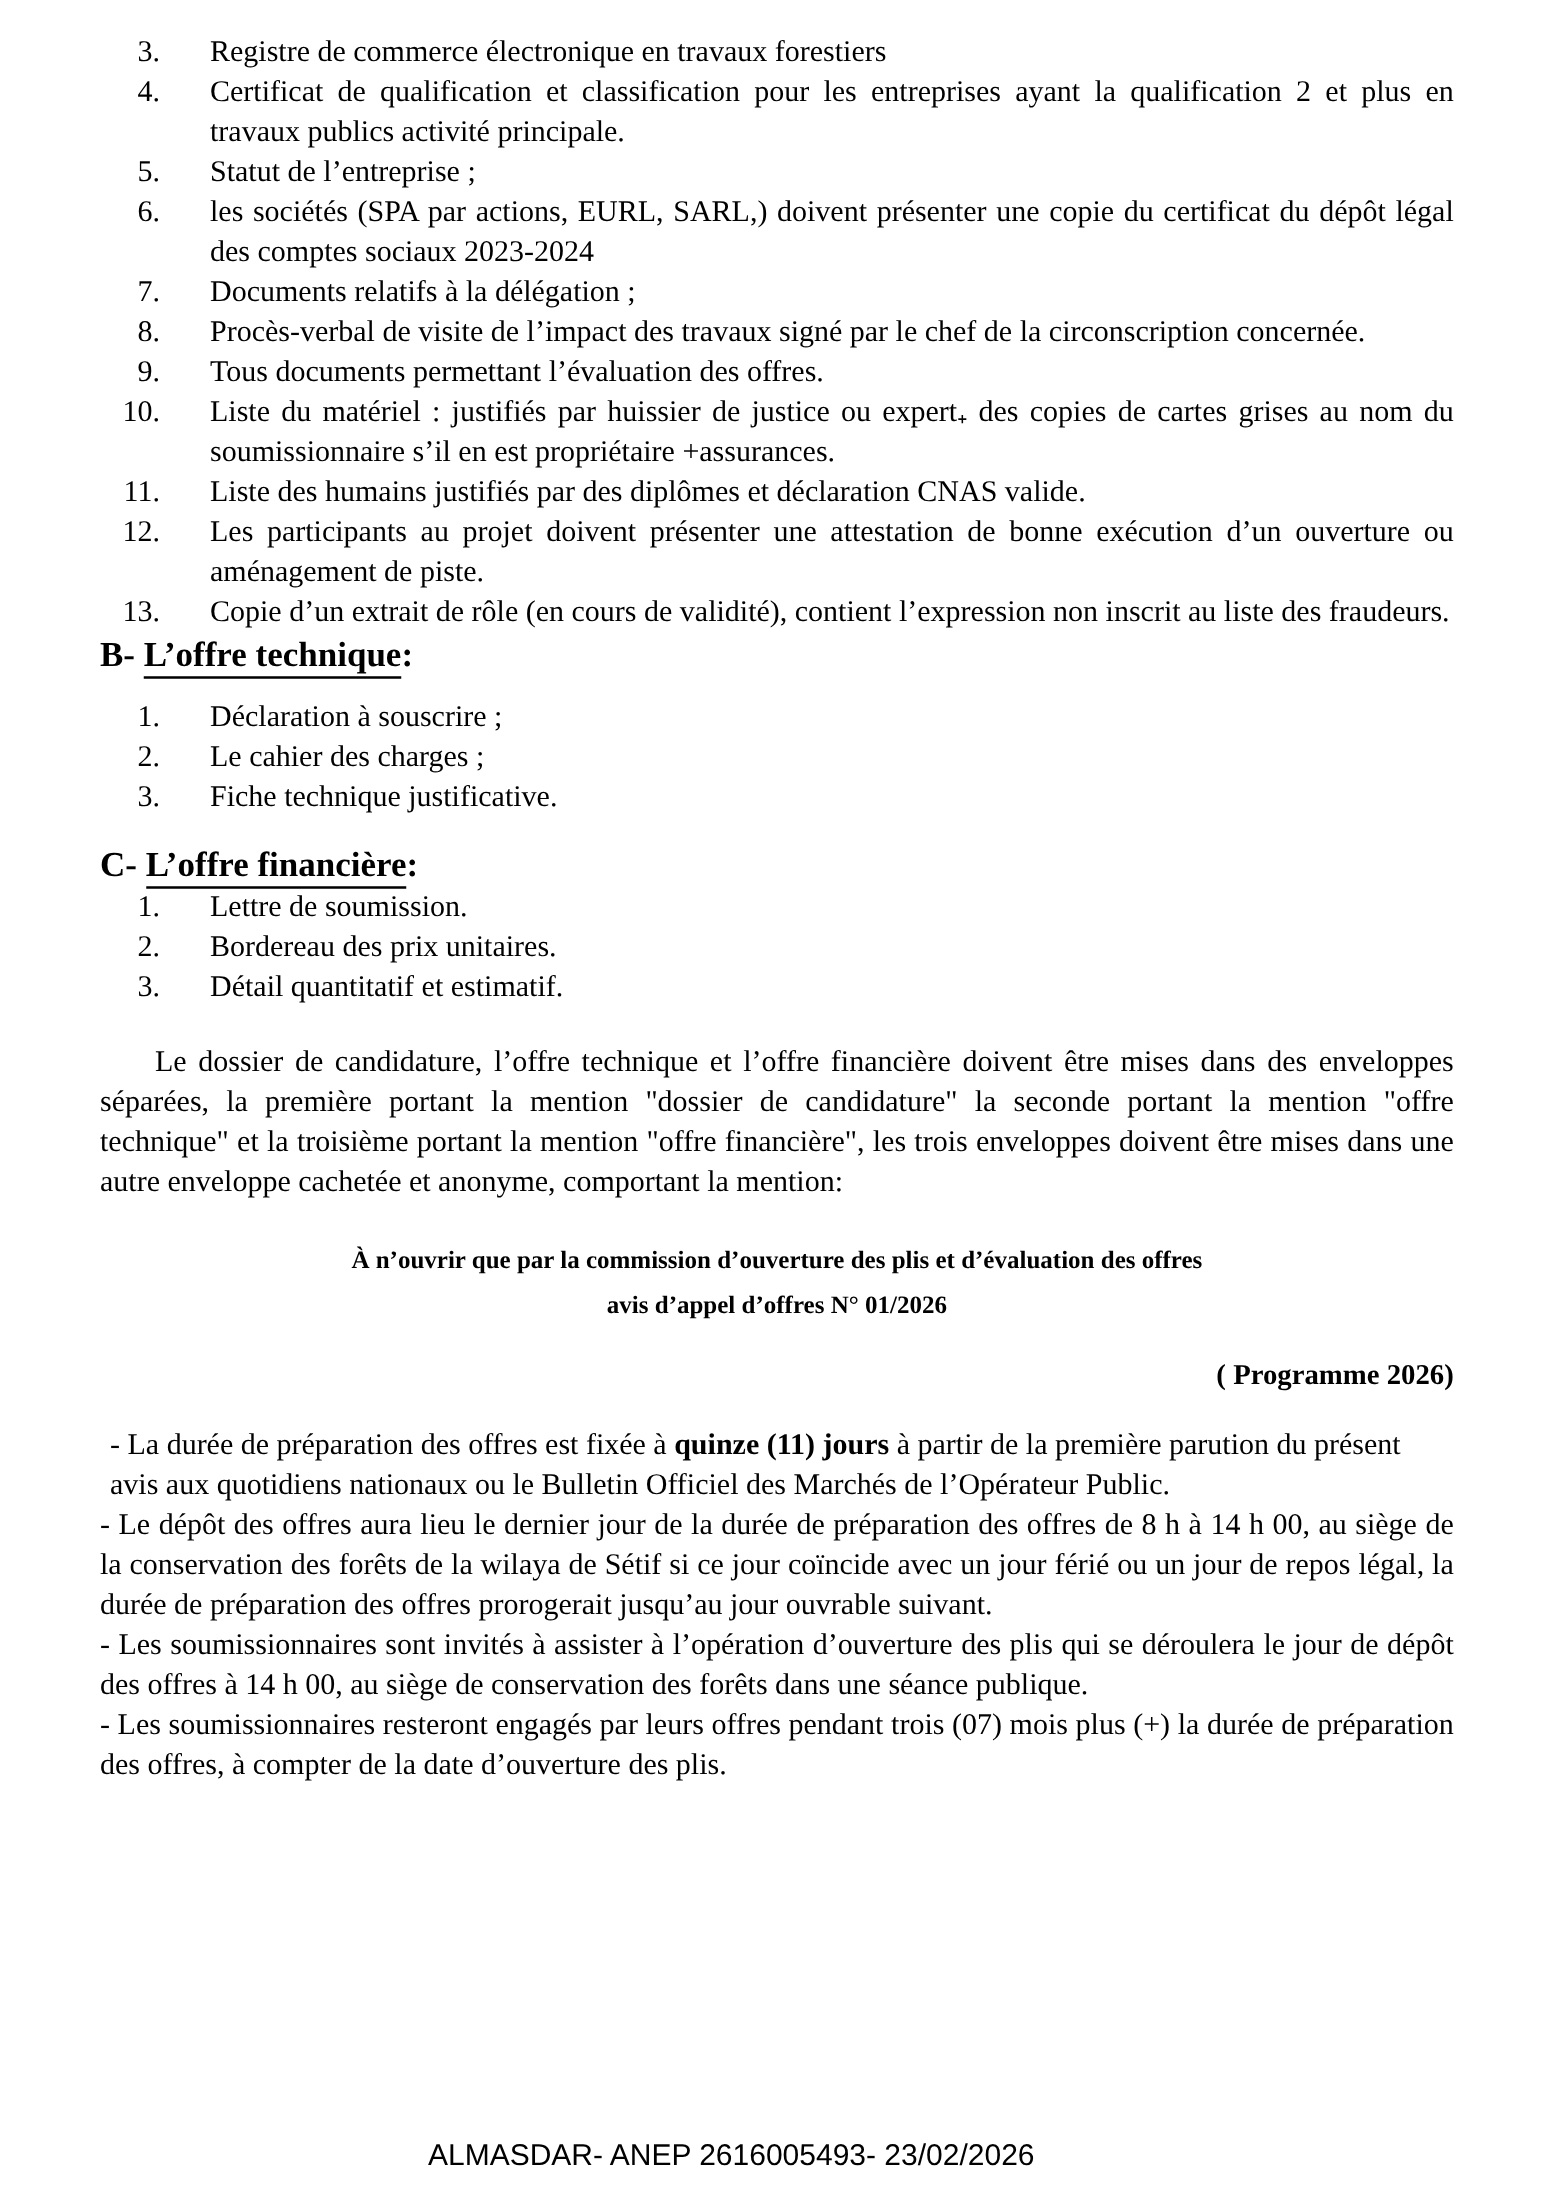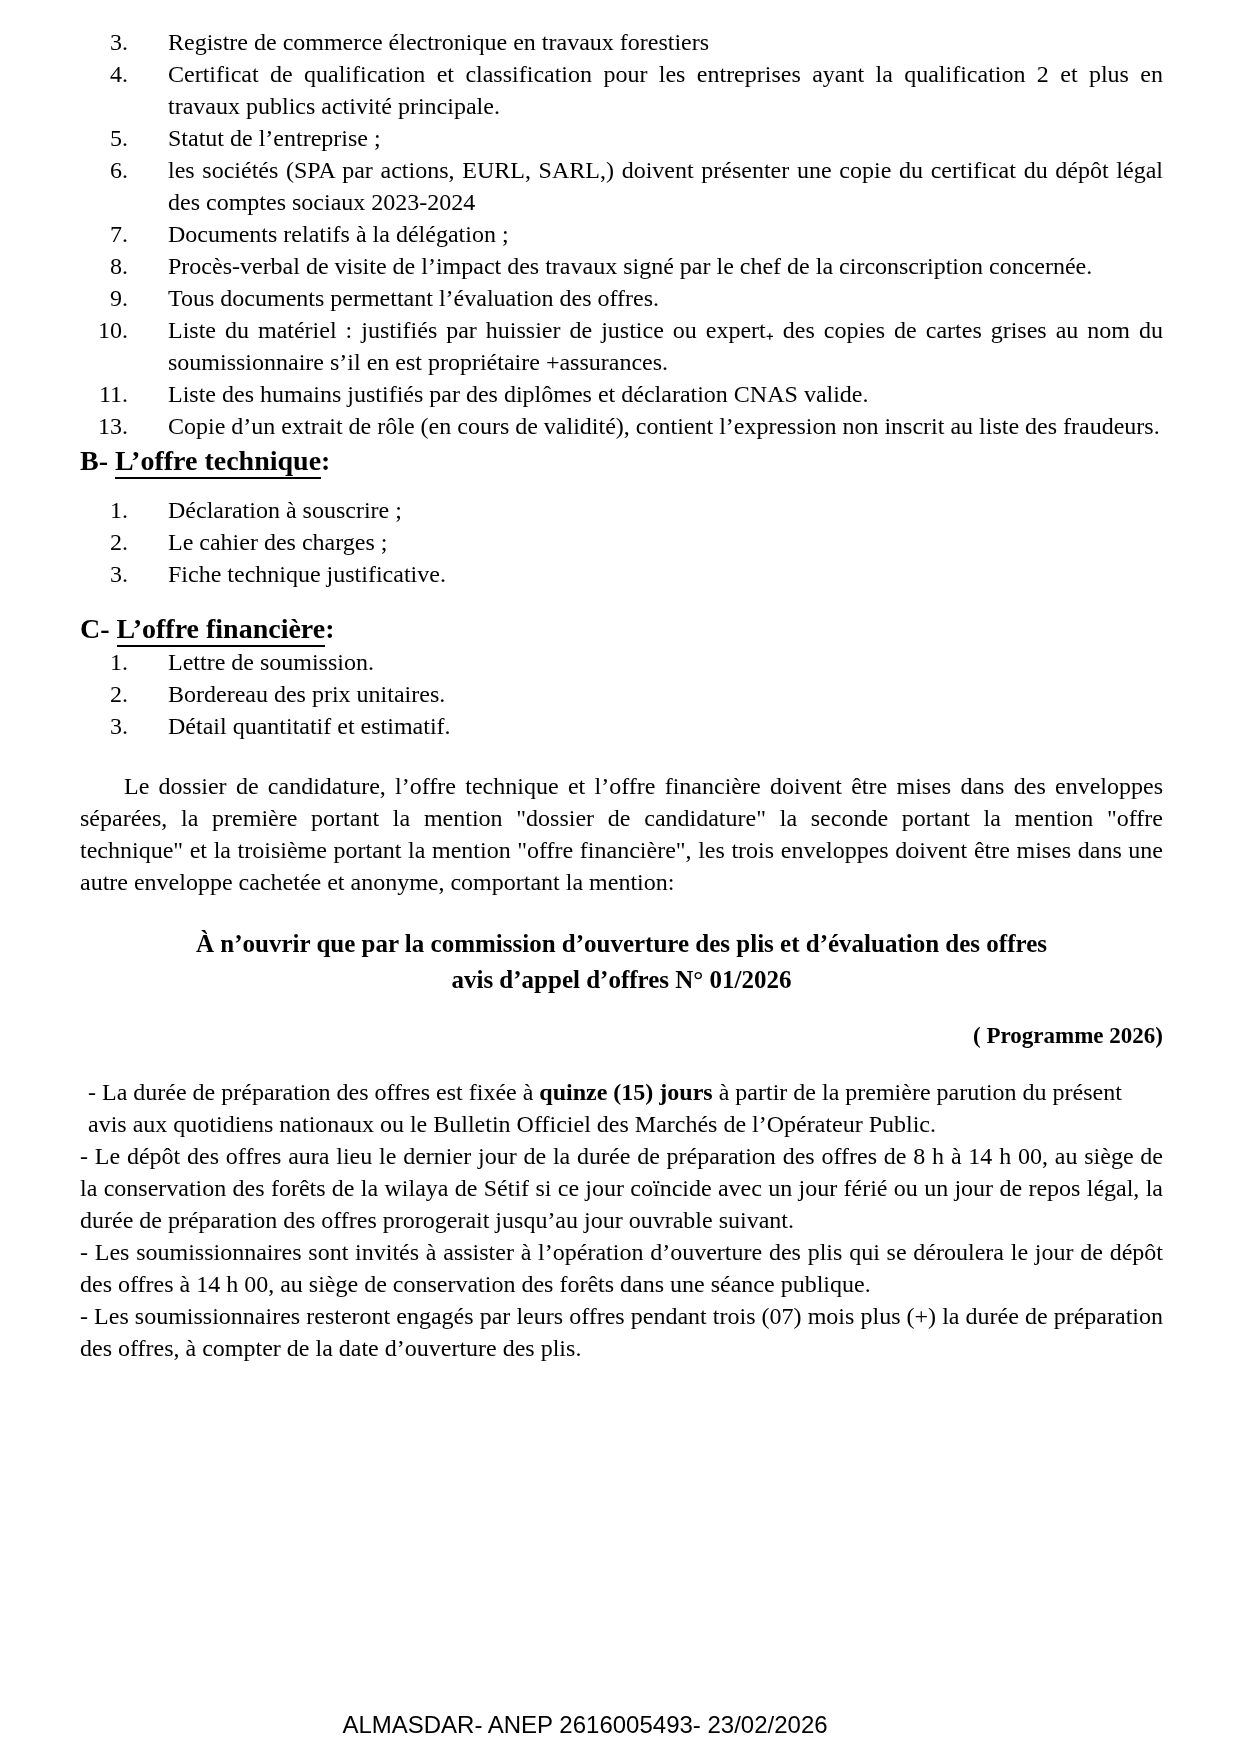--- a/index.html
+++ b/index.html
@@ -40,21 +40,21 @@
   .intro {
     margin-top: 28px;
     text-indent: 44px;
     text-align: justify;
   }
   
   .notice {
     margin-top: 28px;
     text-align: center;
     font-weight: bold;
-    font-size: 25px;
+    font-size: 20px;
     line-height: 36px;
   }
   .programme {
     margin-top: 20px;
     text-align: right;
     font-weight: bold;
     font-size: 23px;
     line-height: 36px;
   }
   
@@ -113,20 +113,24 @@
       </div>
       <div class="li">
         <span class="num">10.</span>
         <span class="txt">Liste du matériel : justifiés par huissier de justice ou expert₊ des copies de cartes grises au nom du soumissionnaire s’il en est propriétaire +assurances.</span>
       </div>
       <div class="li">
         <span class="num">11.</span>
         <span class="txt">Liste des humains justifiés par des diplômes et déclaration CNAS valide.</span>
       </div>
       <div class="li">
+        <span class="num">12.</span>
+        <span class="txt">Les participants au projet doivent présenter une attestation de bonne exécution d’un ouverture ou aménagement de piste.</span>
+      </div>
+      <div class="li">
         <span class="num">13.</span>
         <span class="txt">Copie d’un extrait de rôle (en cours de validité), contient l’expression non inscrit au liste des fraudeurs.</span>
       </div>
     </div>
 
     <div class="heading" id="sec-b-heading">
       <span class="hd-prefix">B-</span>
       <span class="hd-title">L’offre technique</span><span>:</span>
     </div>
 
@@ -168,21 +172,21 @@
     <p class="intro">Le dossier de candidature, l’offre technique et l’offre financière doivent être mises dans des enveloppes séparées, la première portant la mention "dossier de candidature" la seconde portant la mention "offre technique" et la troisième portant la mention "offre financière", les trois enveloppes doivent être mises dans une autre enveloppe cachetée et anonyme, comportant la mention:</p>
 
     <div class="notice">
       <div>À n’ouvrir que par la commission d’ouverture des plis et d’évaluation des offres</div>
       <div>avis d’appel d’offres N° 01/2026</div>
     </div>
 
     <div class="programme">( Programme 2026)</div>
 
     <div class="paras">
-      <p class="para left"><span>- La durée de préparation des offres est fixée à </span><span class="bold">quinze (15) jours</span><span> à partir de la première parution du présent avis aux quotidiens nationaux ou le Bulletin Officiel des Marchés de l’Opérateur Public.</span></p>
+      <p class="para left"><span>- La durée de préparation des offres est fixée à </span><span class="bold">quinze (11) jours</span><span> à partir de la première parution du présent avis aux quotidiens nationaux ou le Bulletin Officiel des Marchés de l’Opérateur Public.</span></p>
       <p class="para just">- Le dépôt des offres aura lieu le dernier jour de la durée de préparation des offres de 8 h à 14 h 00, au siège de la conservation des forêts de la wilaya de Sétif si ce jour coïncide avec un jour férié ou un jour de repos légal, la durée de préparation des offres prorogerait jusqu’au jour ouvrable suivant.</p>
       <p class="para just">- Les soumissionnaires sont invités à assister à l’opération d’ouverture des plis qui se déroulera le jour de dépôt des offres à 14 h 00, au siège de conservation des forêts dans une séance publique.</p>
       <p class="para just">- Les soumissionnaires resteront engagés par leurs offres pendant trois (07) mois plus (+) la durée de préparation des offres, à compter de la date d’ouverture des plis.</p>
     </div>
 
   </div>
 
   <div class="footer">ALMASDAR- ANEP 2616005493- 23/02/2026</div>
 </div>
 

